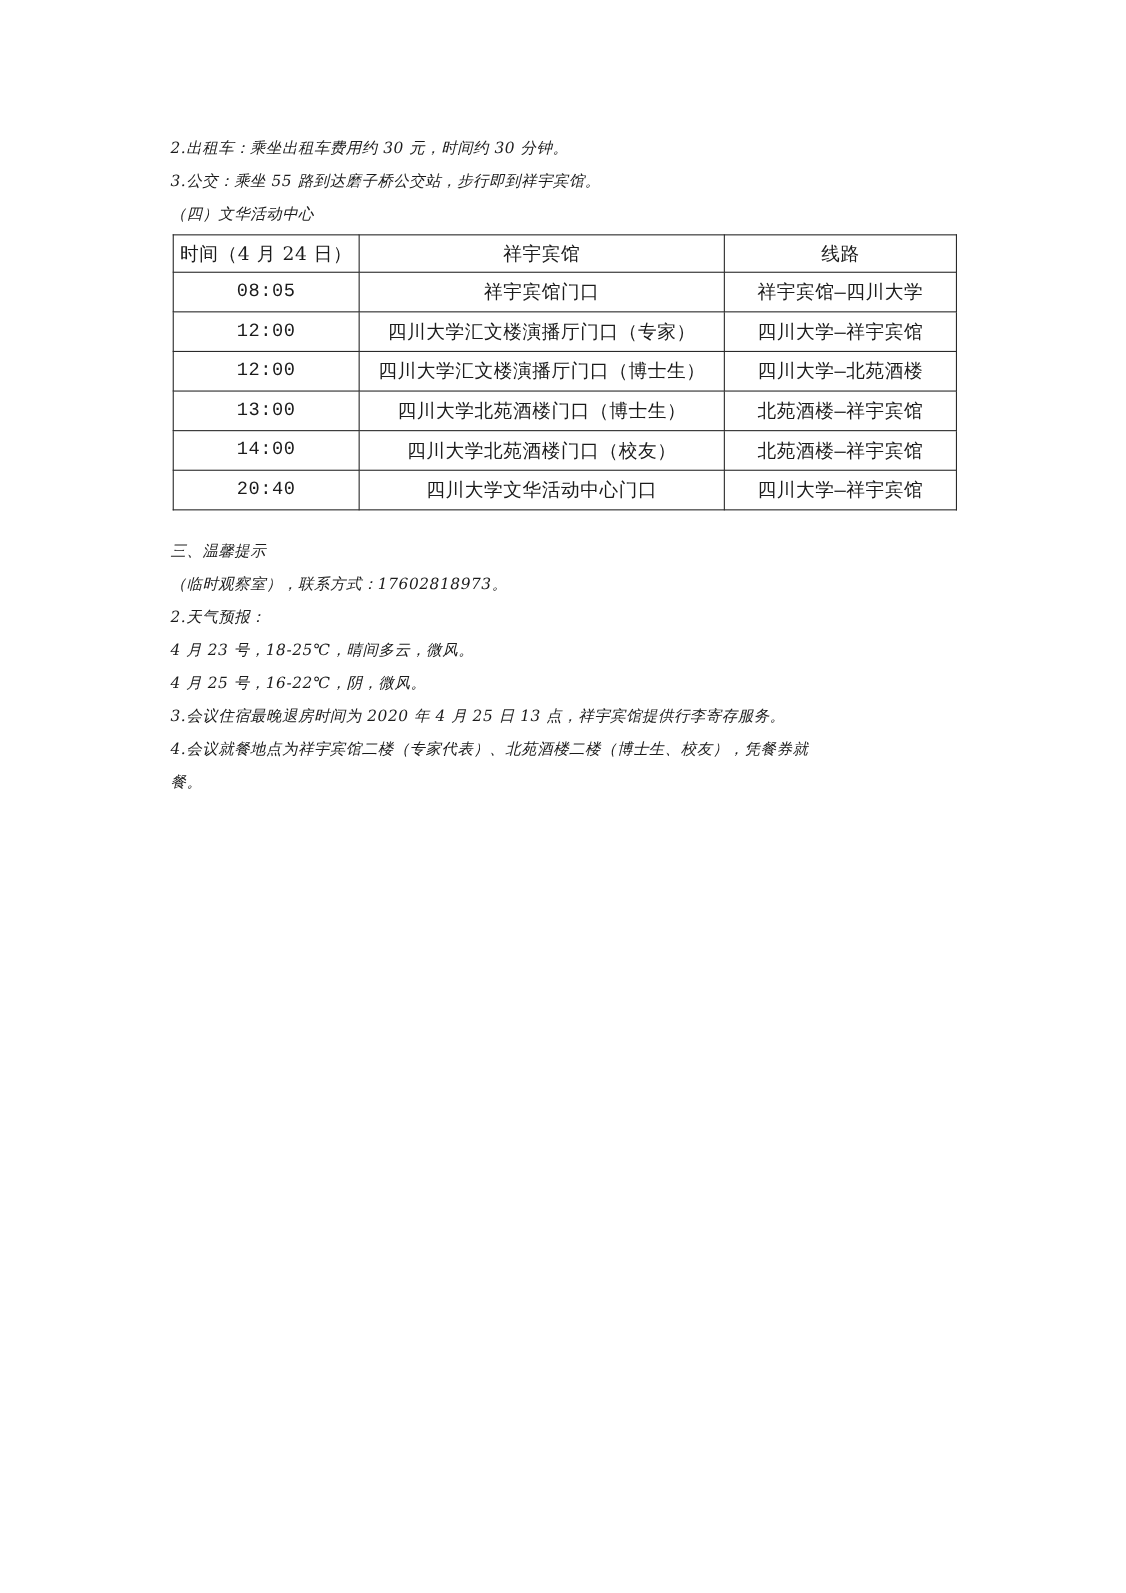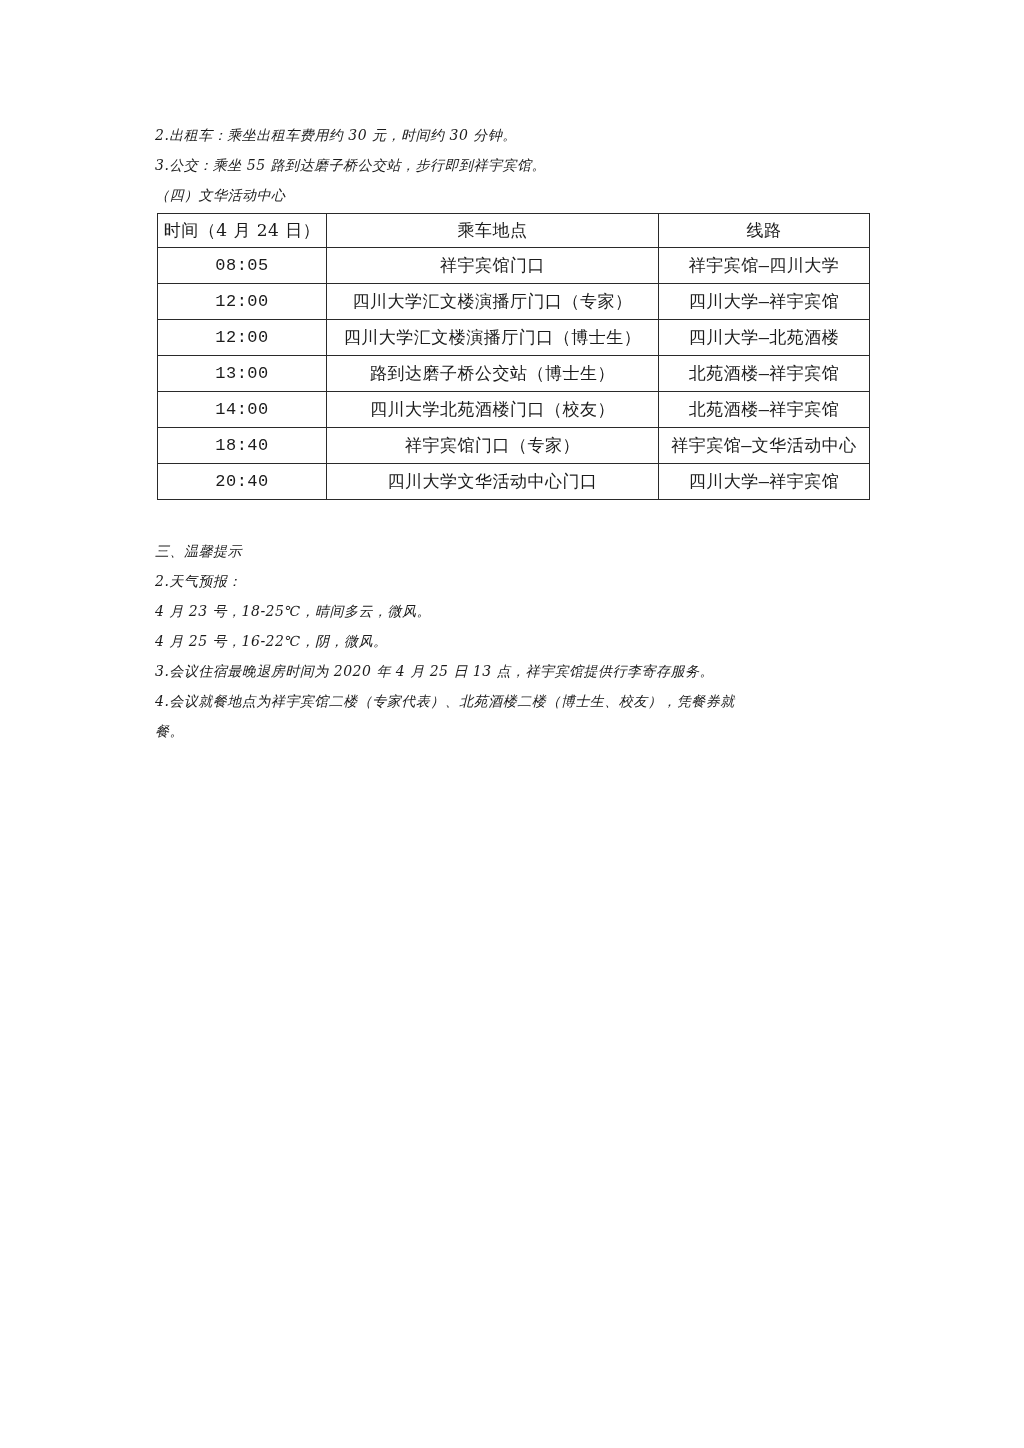--- a/index.html
+++ b/index.html
@@ -47,41 +47,41 @@
     font-size: 17px;
     font-weight: normal;
     padding: 0 2px;
     letter-spacing: 0.5px;
     overflow: hidden;
     white-space: nowrap;
     margin-top: 16px;
   }
   table.schedule th { height: 33px; }
   table.schedule td { height: 35px; font-family: Liberation Mono, monospace; }
-  .tips { margin-top: 36px; }
+  .tips { margin-top: 22px; }
 </style>
 </head>
 <body>
 
 <div class="page">
 
   <p class="line">2.出租车：乘坐出租车费用约 30 元，时间约 30 分钟。</p>
   <p class="line">3.公交：乘坐 55 路到达磨子桥公交站，步行即到祥宇宾馆。</p>
   <p class="line">（四）文华活动中心</p>
 
   <table class="schedule">
     <colgroup>
       <col class="c-time">
         <col class="c-place">
         <col class="c-route">
     </colgroup>
     <thead>
       <tr>
         <th>时间（4 月 24 日）</th>
-        <th>乘车地点</th>
+        <th>祥宇宾馆</th>
         <th>线路</th>
       </tr>
     </thead>
     <tbody>
       <tr>
         <td>08:05</td>
         <td>祥宇宾馆门口</td>
         <td>祥宇宾馆—四川大学</td>
       </tr>
       <tr>
@@ -89,43 +89,39 @@
         <td>四川大学汇文楼演播厅门口（专家）</td>
         <td>四川大学—祥宇宾馆</td>
       </tr>
       <tr>
         <td>12:00</td>
         <td>四川大学汇文楼演播厅门口（博士生）</td>
         <td>四川大学—北苑酒楼</td>
       </tr>
       <tr>
         <td>13:00</td>
-        <td>路到达磨子桥公交站（博士生）</td>
+        <td>四川大学北苑酒楼门口（博士生）</td>
         <td>北苑酒楼—祥宇宾馆</td>
       </tr>
       <tr>
         <td>14:00</td>
         <td>四川大学北苑酒楼门口（校友）</td>
         <td>北苑酒楼—祥宇宾馆</td>
-      </tr>
-      <tr>
-        <td>18:40</td>
-        <td>祥宇宾馆门口（专家）</td>
-        <td>祥宇宾馆—文华活动中心</td>
       </tr>
       <tr>
         <td>20:40</td>
         <td>四川大学文华活动中心门口</td>
         <td>四川大学—祥宇宾馆</td>
       </tr>
     </tbody>
   </table>
 
   <div class="tips">
     <p class="line">三、温馨提示</p>
+    <p class="line">（临时观察室），联系方式：17602818973。</p>
     <p class="line">2.天气预报：</p>
     <p class="line">4 月 23 号，18-25℃，晴间多云，微风。</p>
     <p class="line">4 月 25 号，16-22℃，阴，微风。</p>
     <p class="line">3.会议住宿最晚退房时间为 2020 年 4 月 25 日 13 点，祥宇宾馆提供行李寄存服务。</p>
     <p class="line">4.会议就餐地点为祥宇宾馆二楼（专家代表）、北苑酒楼二楼（博士生、校友），凭餐券就</p>
     <p class="line">餐。</p>
   </div>
 
 </div>
 

